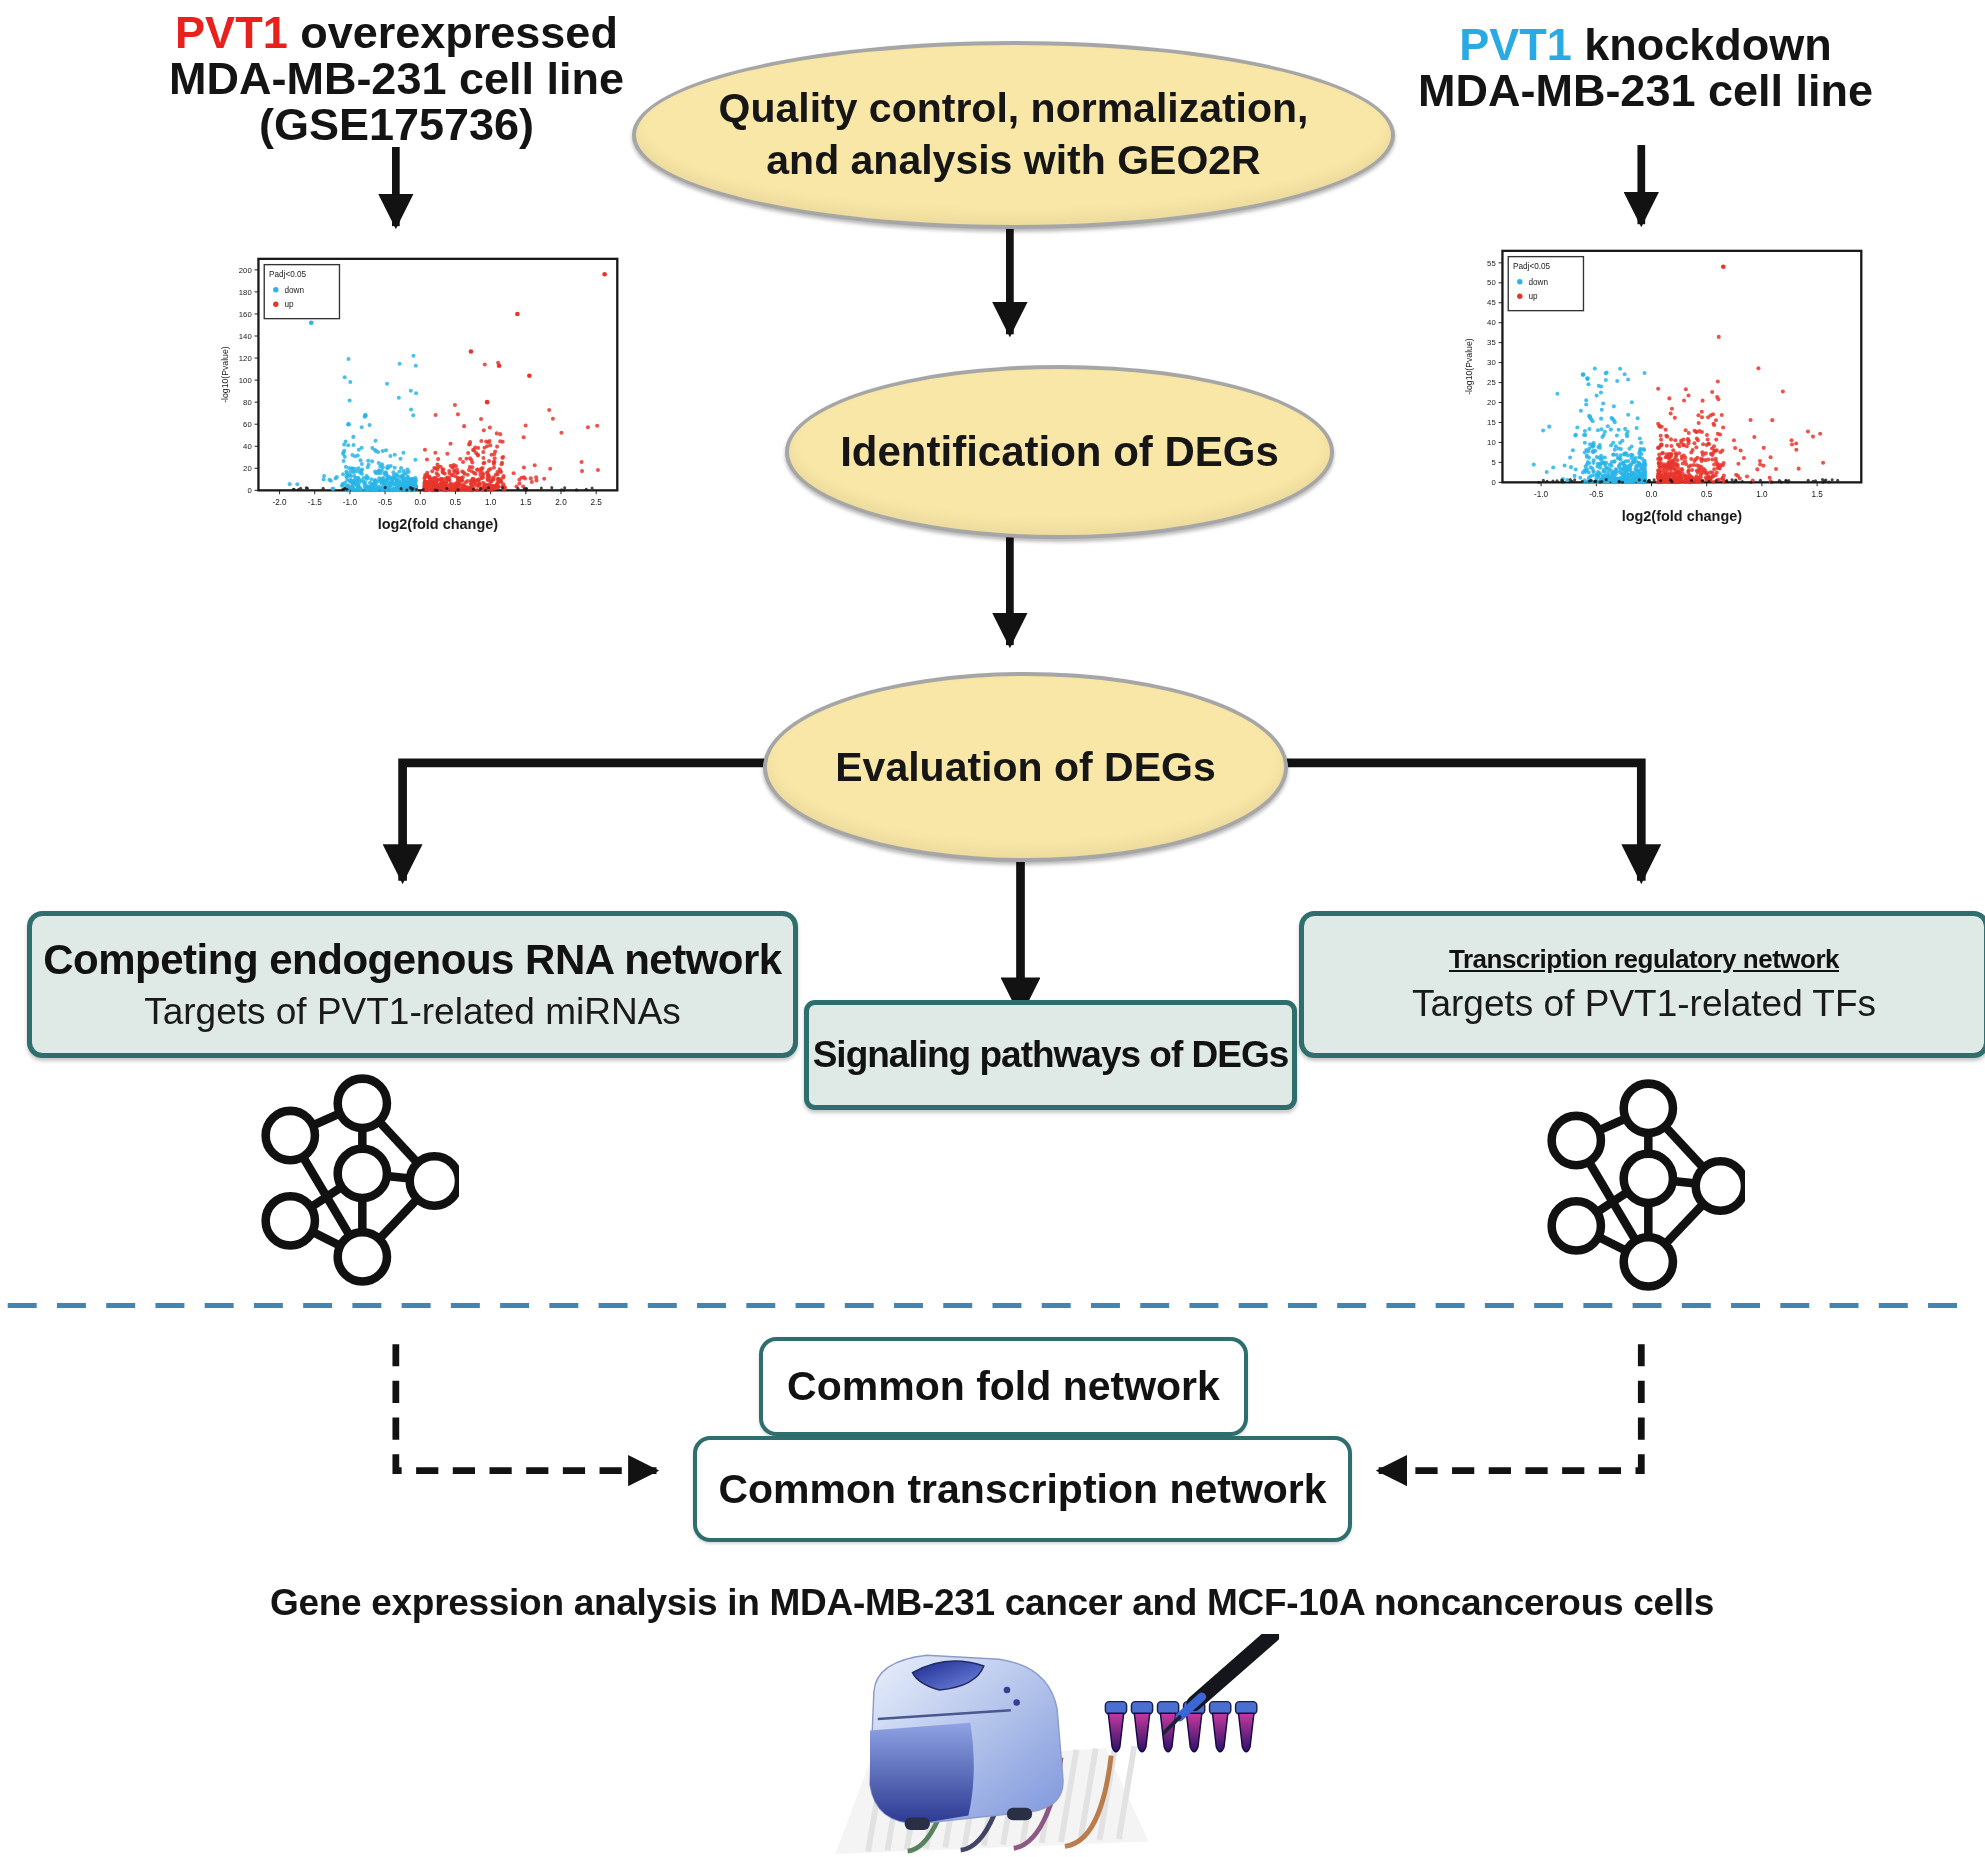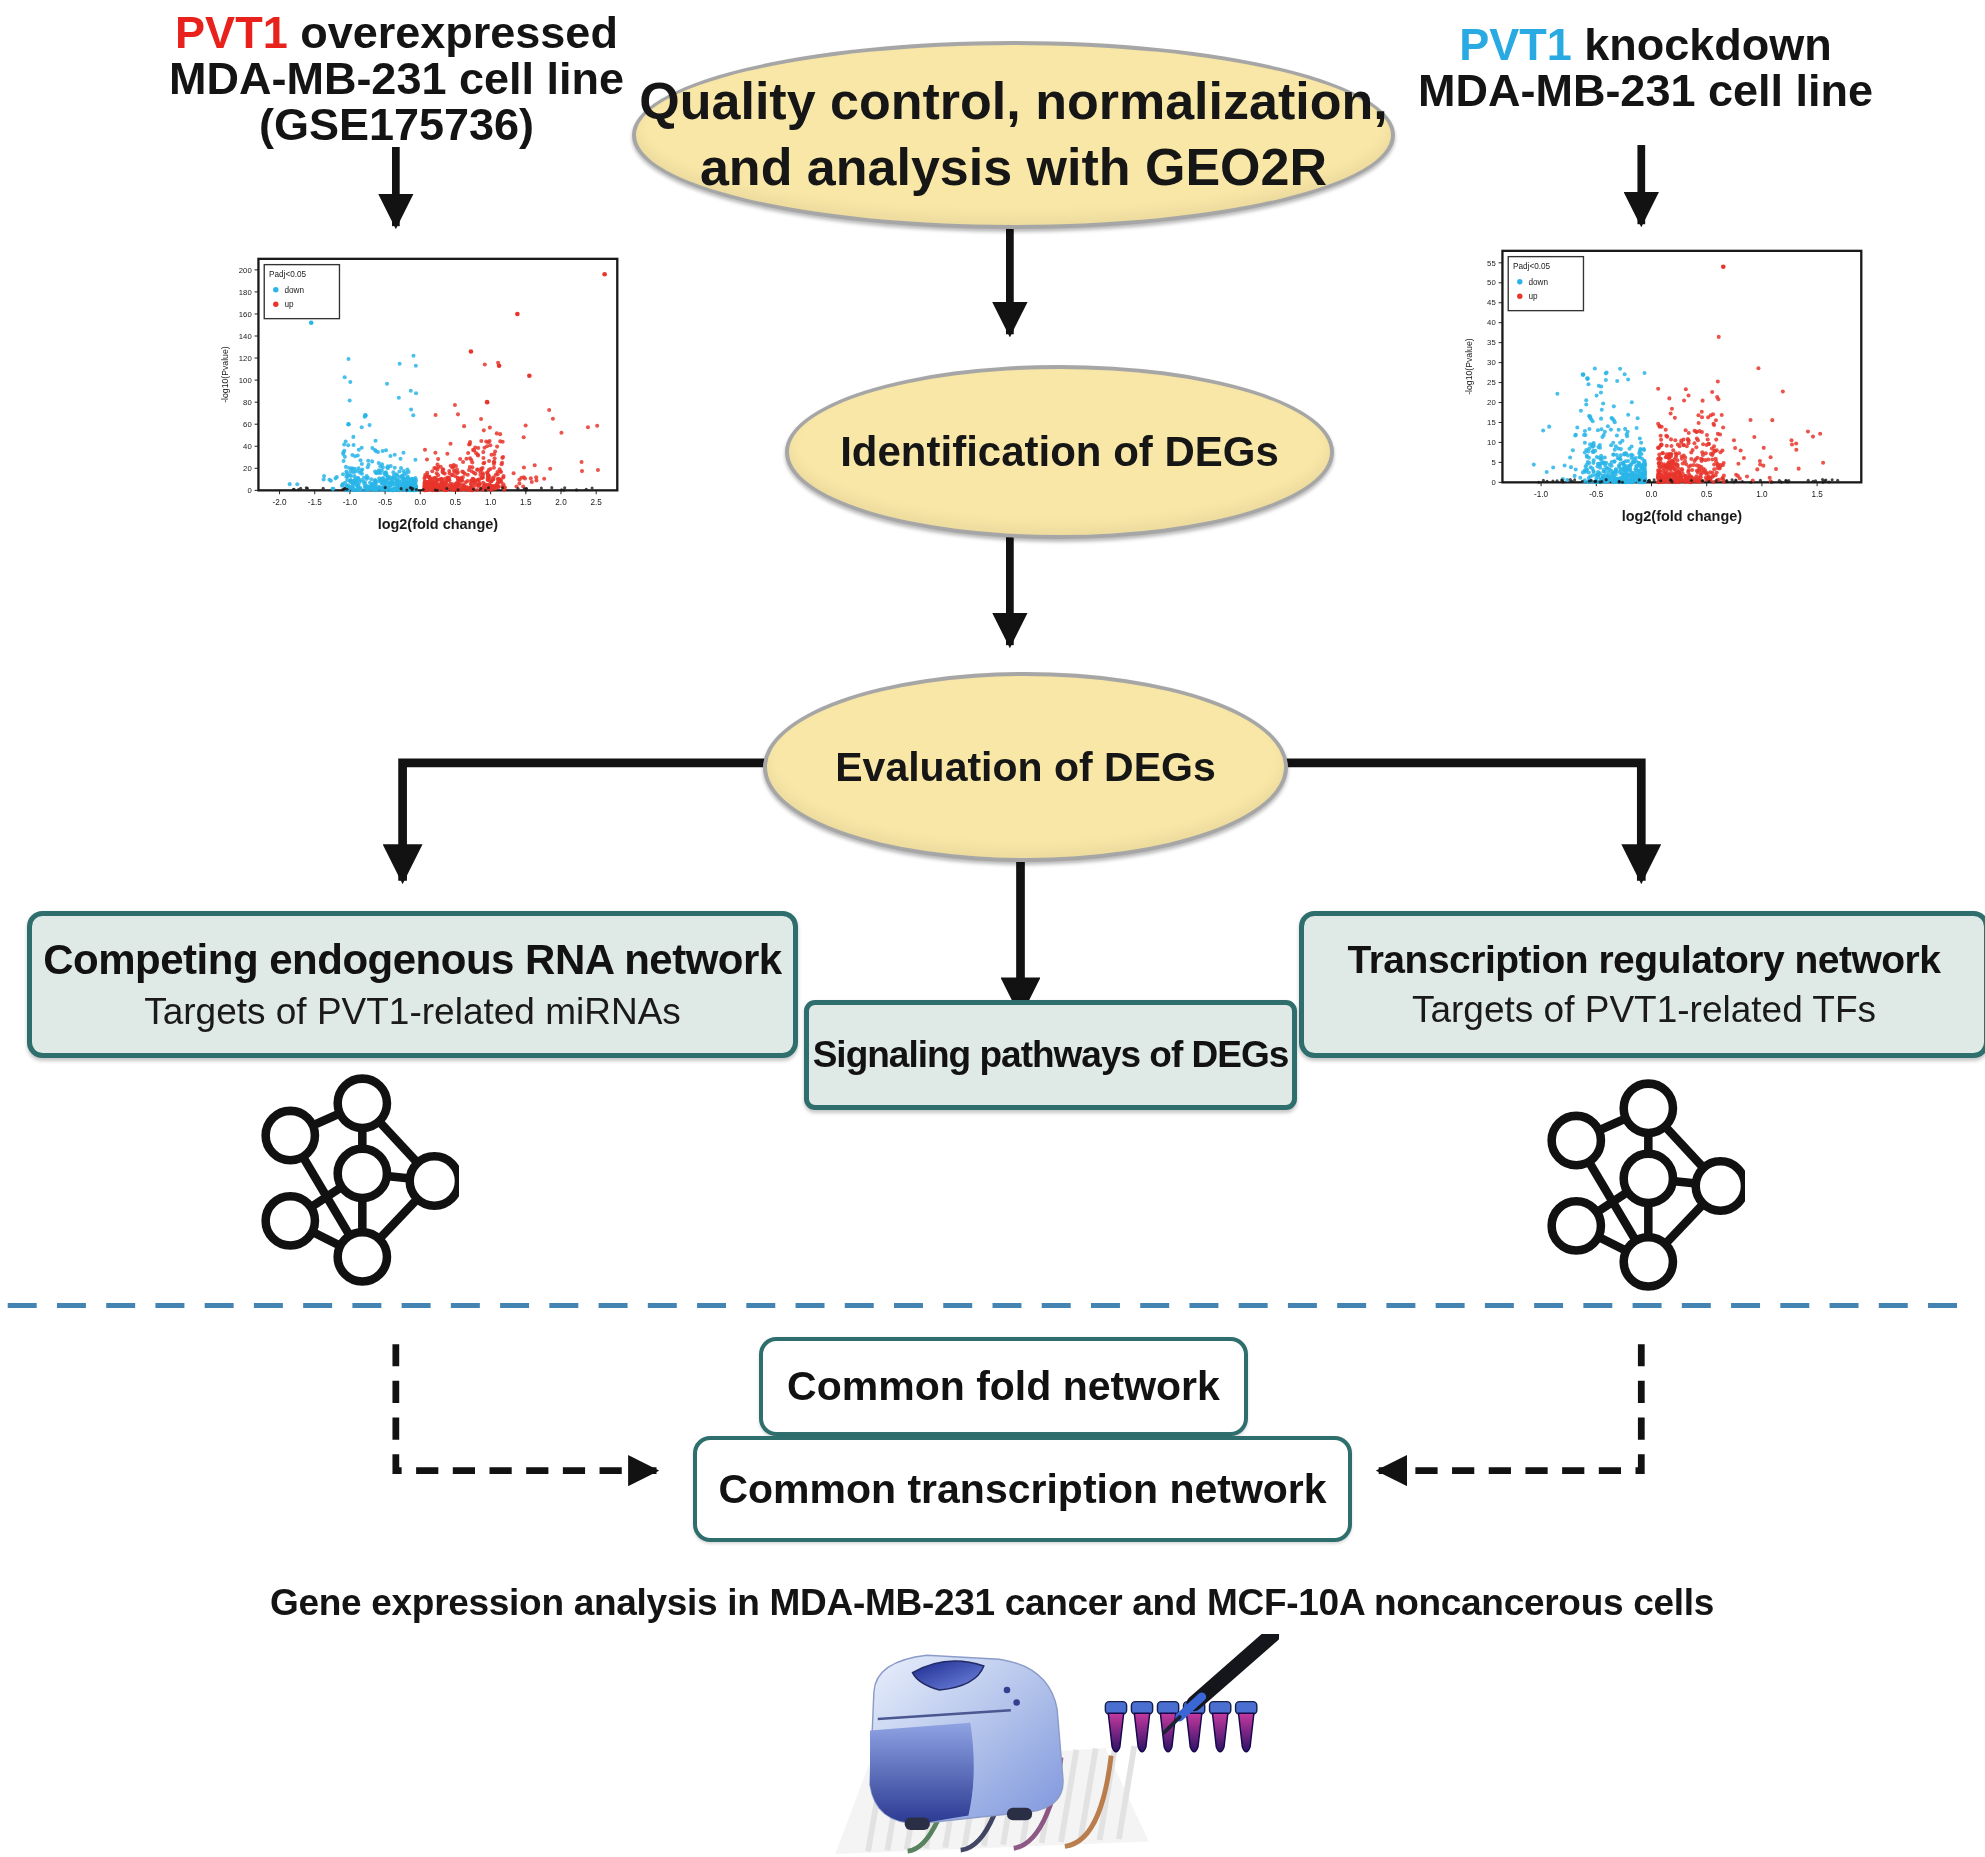--- a/index.html
+++ b/index.html
@@ -59,21 +59,21 @@
   </div>
 
   <div class="abs src" style="left:1375px;top:9.7px;margin-top:12px;">
     <div>
       <span class="gene-blue">PVT1</span>
       <span>knockdown</span>
     </div>
     <div>MDA-MB-231 cell line</div>
   </div>
 
-  <div class="ellipse" style="left:632px;top:41px;width:755px;height:180px;font-size:52px;">
+  <div class="ellipse" style="left:632px;top:41px;width:755px;height:180px;font-size:41px;">
     <div class="l1">Quality control, normalization,</div>
     <div class="l2">and analysis with GEO2R</div>
   </div>
 
   <div class="ellipse" style="left:785px;top:365px;width:541px;height:166px;font-size:42px;">
     <div>Identification of DEGs</div>
   </div>
 
   <div class="ellipse" style="left:763px;top:672px;width:517px;height:182px;font-size:41px;">
     <div>Evaluation of DEGs</div>
@@ -2101,21 +2101,21 @@
           <text x="71" y="60" font-size="8.5" font-family="Liberation Sans, sans-serif" fill="#1a1a1a">up</text>
         </g>
       </svg></div>
 
   <div class="tealbox" style="left:27px;top:911px;width:761px;height:137px;align-items:center;">
     <div class="t">Competing endogenous RNA network</div>
     <div class="s">Targets of PVT1-related miRNAs</div>
   </div>
 
   <div class="tealbox" style="left:1299px;top:911px;width:680px;height:137px;">
-    <div class="t" style="font-size:39px;">Transcription regulatory network</div>
+    <div class="t" style="font-size:26px;text-decoration:underline;">Transcription regulatory network</div>
     <div class="s">Targets of PVT1-related TFs</div>
   </div>
 
   <div class="tealbox" style="left:804px;top:1000px;width:483px;height:100px;border-radius:11px;">
     <div class="t" style="font-size:37px;letter-spacing:-1px;">Signaling pathways of DEGs</div>
   </div>
 
   <svg class="abs" style="left:241px;top:1074px;" width="218" height="214" viewBox="0 0 230 220">
     <g stroke="#111" stroke-width="9" fill="none">
       <line x1="52" y1="62" x2="128" y2="28"></line>

